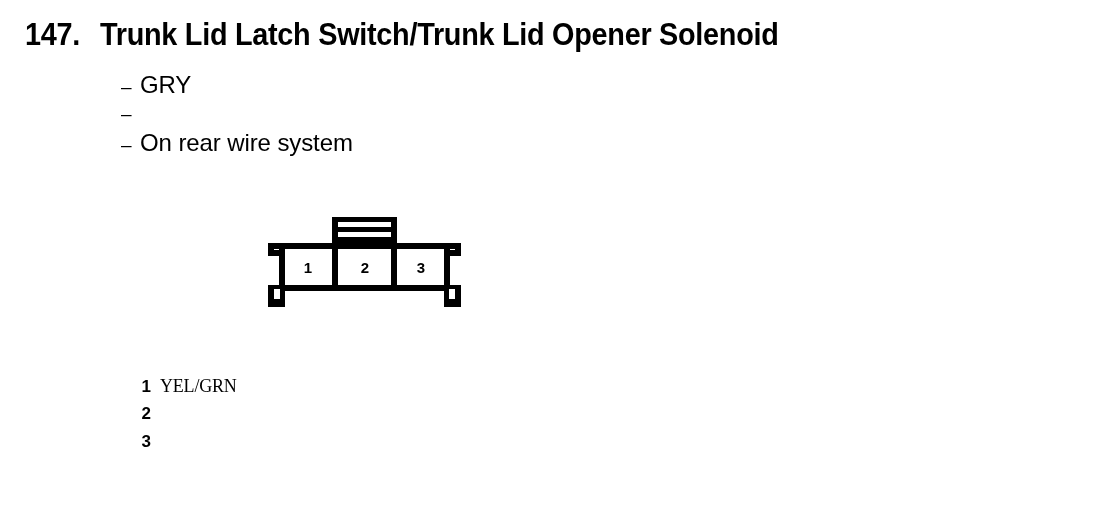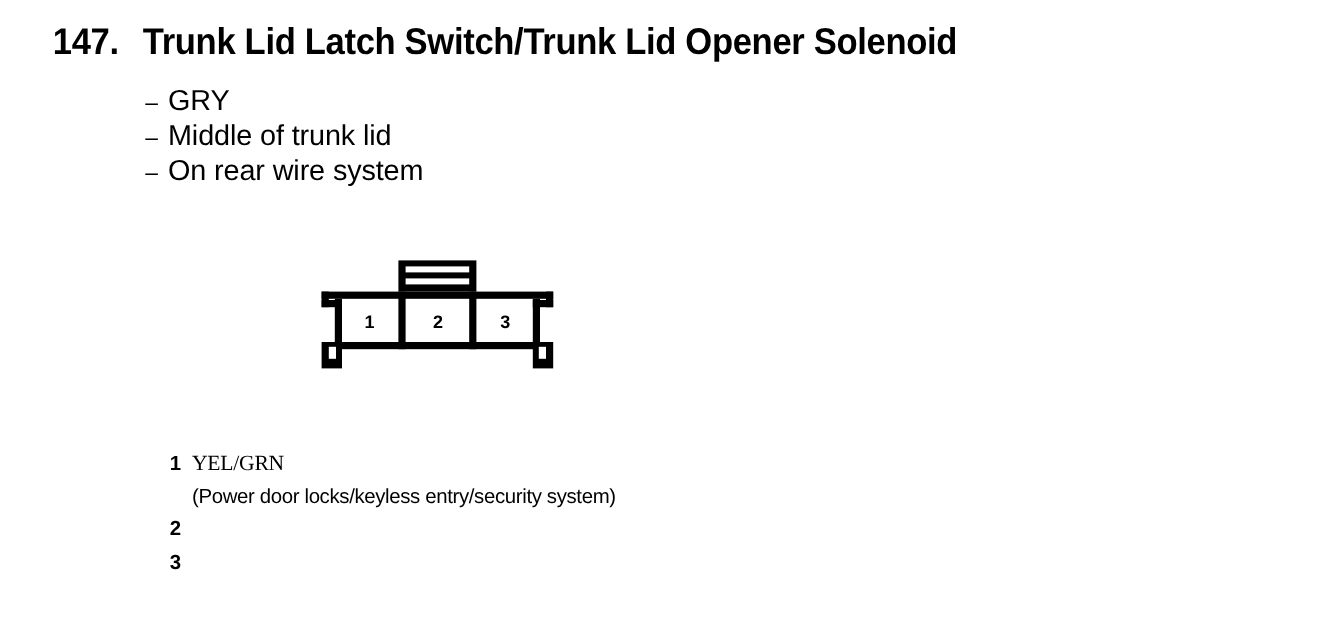--- a/index.html
+++ b/index.html
@@ -13,21 +13,21 @@
     position: relative;
     overflow: hidden;
     font-family: "Liberation Sans", sans-serif;
     color: #000000;
     -webkit-font-smoothing: antialiased;
   }
 
   
   .title-row {
     position: absolute;
-    left: 44px;
+    left: 25px;
     top: 17px;
     display: flex;
     align-items: baseline;
     white-space: nowrap;
   }
   .title-num {
     font-size: 31px;
     font-weight: bold;
     letter-spacing: -0.3px;
     transform: scaleX(0.93);
@@ -124,21 +124,20 @@
   <span class="title-text">Trunk Lid Latch Switch/Trunk Lid Opener Solenoid</span>
 </div>
 
 <div class="bullets">
   <div class="bullet-line">
     <span class="bullet-dash">–</span>
     <span class="bullet-label">GRY</span>
   </div>
   <div class="bullet-line">
     <span class="bullet-dash">–</span>
-    <span class="bullet-label">Middle of trunk lid</span>
   </div>
   <div class="bullet-line">
     <span class="bullet-dash">–</span>
     <span class="bullet-label">On rear wire system</span>
   </div>
 </div>
 
 <div class="connector">
   <svg width="230" height="105" viewBox="0 0 230 105">
 
@@ -184,23 +183,20 @@
     <text class="pin-num" x="166" y="63" text-anchor="middle">3</text>
   </svg>
 </div>
 
 <div class="legend">
 
   <div class="legend-row">
     <span class="legend-num">1</span>
     <span class="legend-desc">YEL/GRN</span>
   </div>
-  <div class="legend-subrow">
-    <span class="legend-sub">(Power door locks/keyless entry/security system)</span>
-  </div>
 
   <div class="legend-row">
     <span class="legend-num">2</span>
   </div>
 
   <div class="legend-row">
     <span class="legend-num">3</span>
   </div>
 
 </div>

